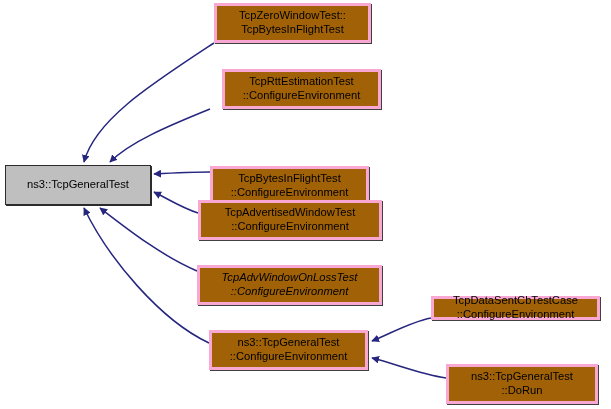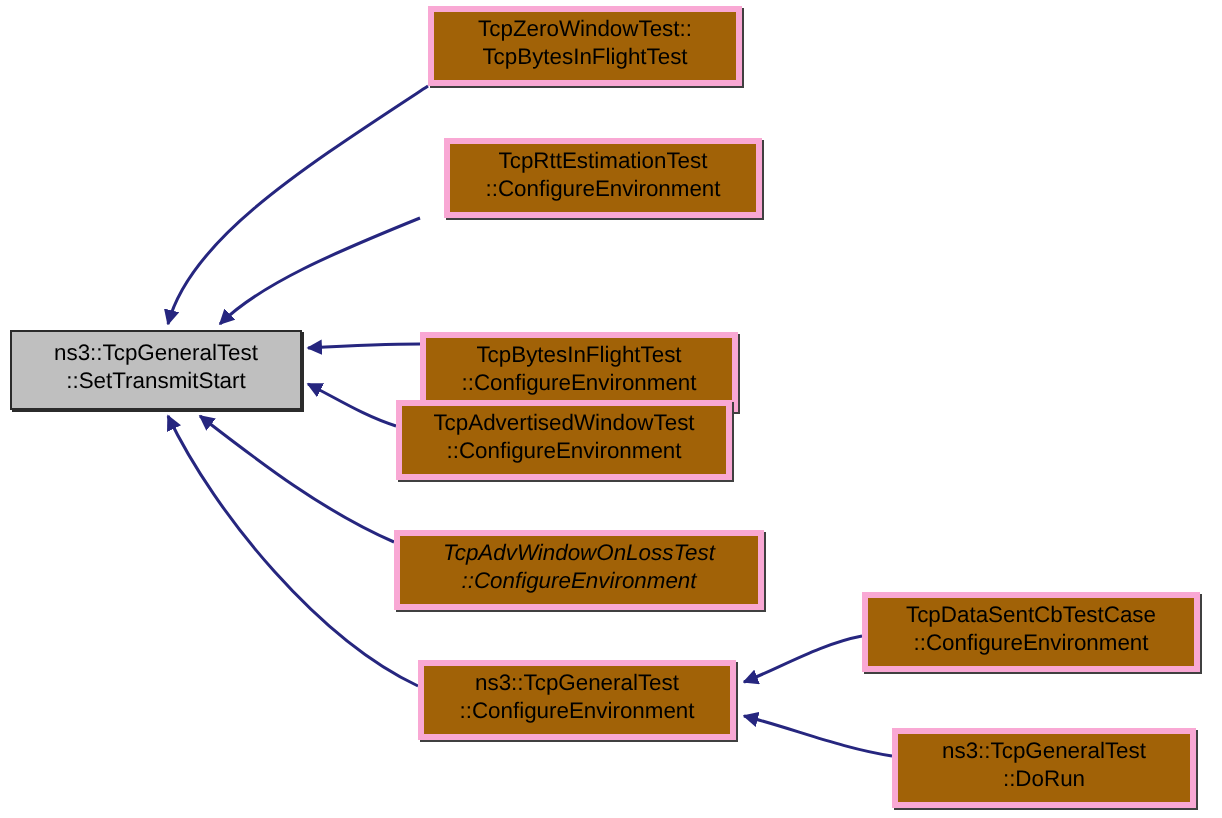--- a/index.html
+++ b/index.html
@@ -55,47 +55,46 @@
         <path d="M 197 271 C 160 255 126 228 100 208" marker-end="url(#ah)"></path>
         <path d="M 209 343 C 160 320 108 258 84 208" marker-end="url(#ah)"></path>
         <path d="M 431 318 C 410 322 390 334 372 341" marker-end="url(#ah)"></path>
         <path d="M 446 378 C 420 374 396 364 372 358" marker-end="url(#ah)"></path>
       </g>
   </svg>
 
   <div id="node-layer">
       <div class="node current" style="left: 5px; top: 165px; width: 146px; height: 40px;">
         <span class="ln">ns3::TcpGeneralTest</span>
-        <span class="ln">::SetTransmitStart</span>
       </div>
       <div class="node" style="left: 214px; top: 3px; width: 157px; height: 40px;">
         <span class="ln">TcpZeroWindowTest::</span>
         <span class="ln">TcpBytesInFlightTest</span>
       </div>
       <div class="node" style="left: 222px; top: 69px; width: 159px; height: 40px;">
         <span class="ln">TcpRttEstimationTest</span>
         <span class="ln">::ConfigureEnvironment</span>
       </div>
       <div class="node" style="left: 210px; top: 134px; width: 159px; height: 40px; margin-top: 32px;">
         <span class="ln">TcpBytesInFlightTest</span>
         <span class="ln">::ConfigureEnvironment</span>
       </div>
-      <div class="node" style="left: 198px; top: 200px; width: 168px; height: 40px;">
+      <div class="node" style="left: 198px; top: 200px; width: 184px; height: 40px;">
         <span class="ln">TcpAdvertisedWindowTest</span>
         <span class="ln">::ConfigureEnvironment</span>
       </div>
       <div class="node" style="left: 197px; top: 265px; width: 185px; height: 40px; font-style: italic;">
         <span class="ln">TcpAdvWindowOnLossTest</span>
         <span class="ln">::ConfigureEnvironment</span>
       </div>
       <div class="node" style="left: 209px; top: 330px; width: 159px; height: 40px;">
         <span class="ln">ns3::TcpGeneralTest</span>
         <span class="ln">::ConfigureEnvironment</span>
       </div>
-      <div class="node" style="left: 431px; top: 296px; width: 169px; height: 40px;">
+      <div class="node" style="left: 431px; top: 296px; width: 169px; height: 24px;">
         <span class="ln">TcpDataSentCbTestCase</span>
         <span class="ln">::ConfigureEnvironment</span>
       </div>
       <div class="node" style="left: 446px; top: 364px; width: 152px; height: 40px;">
         <span class="ln">ns3::TcpGeneralTest</span>
         <span class="ln">::DoRun</span>
       </div>
     </div>
 </div>
 

